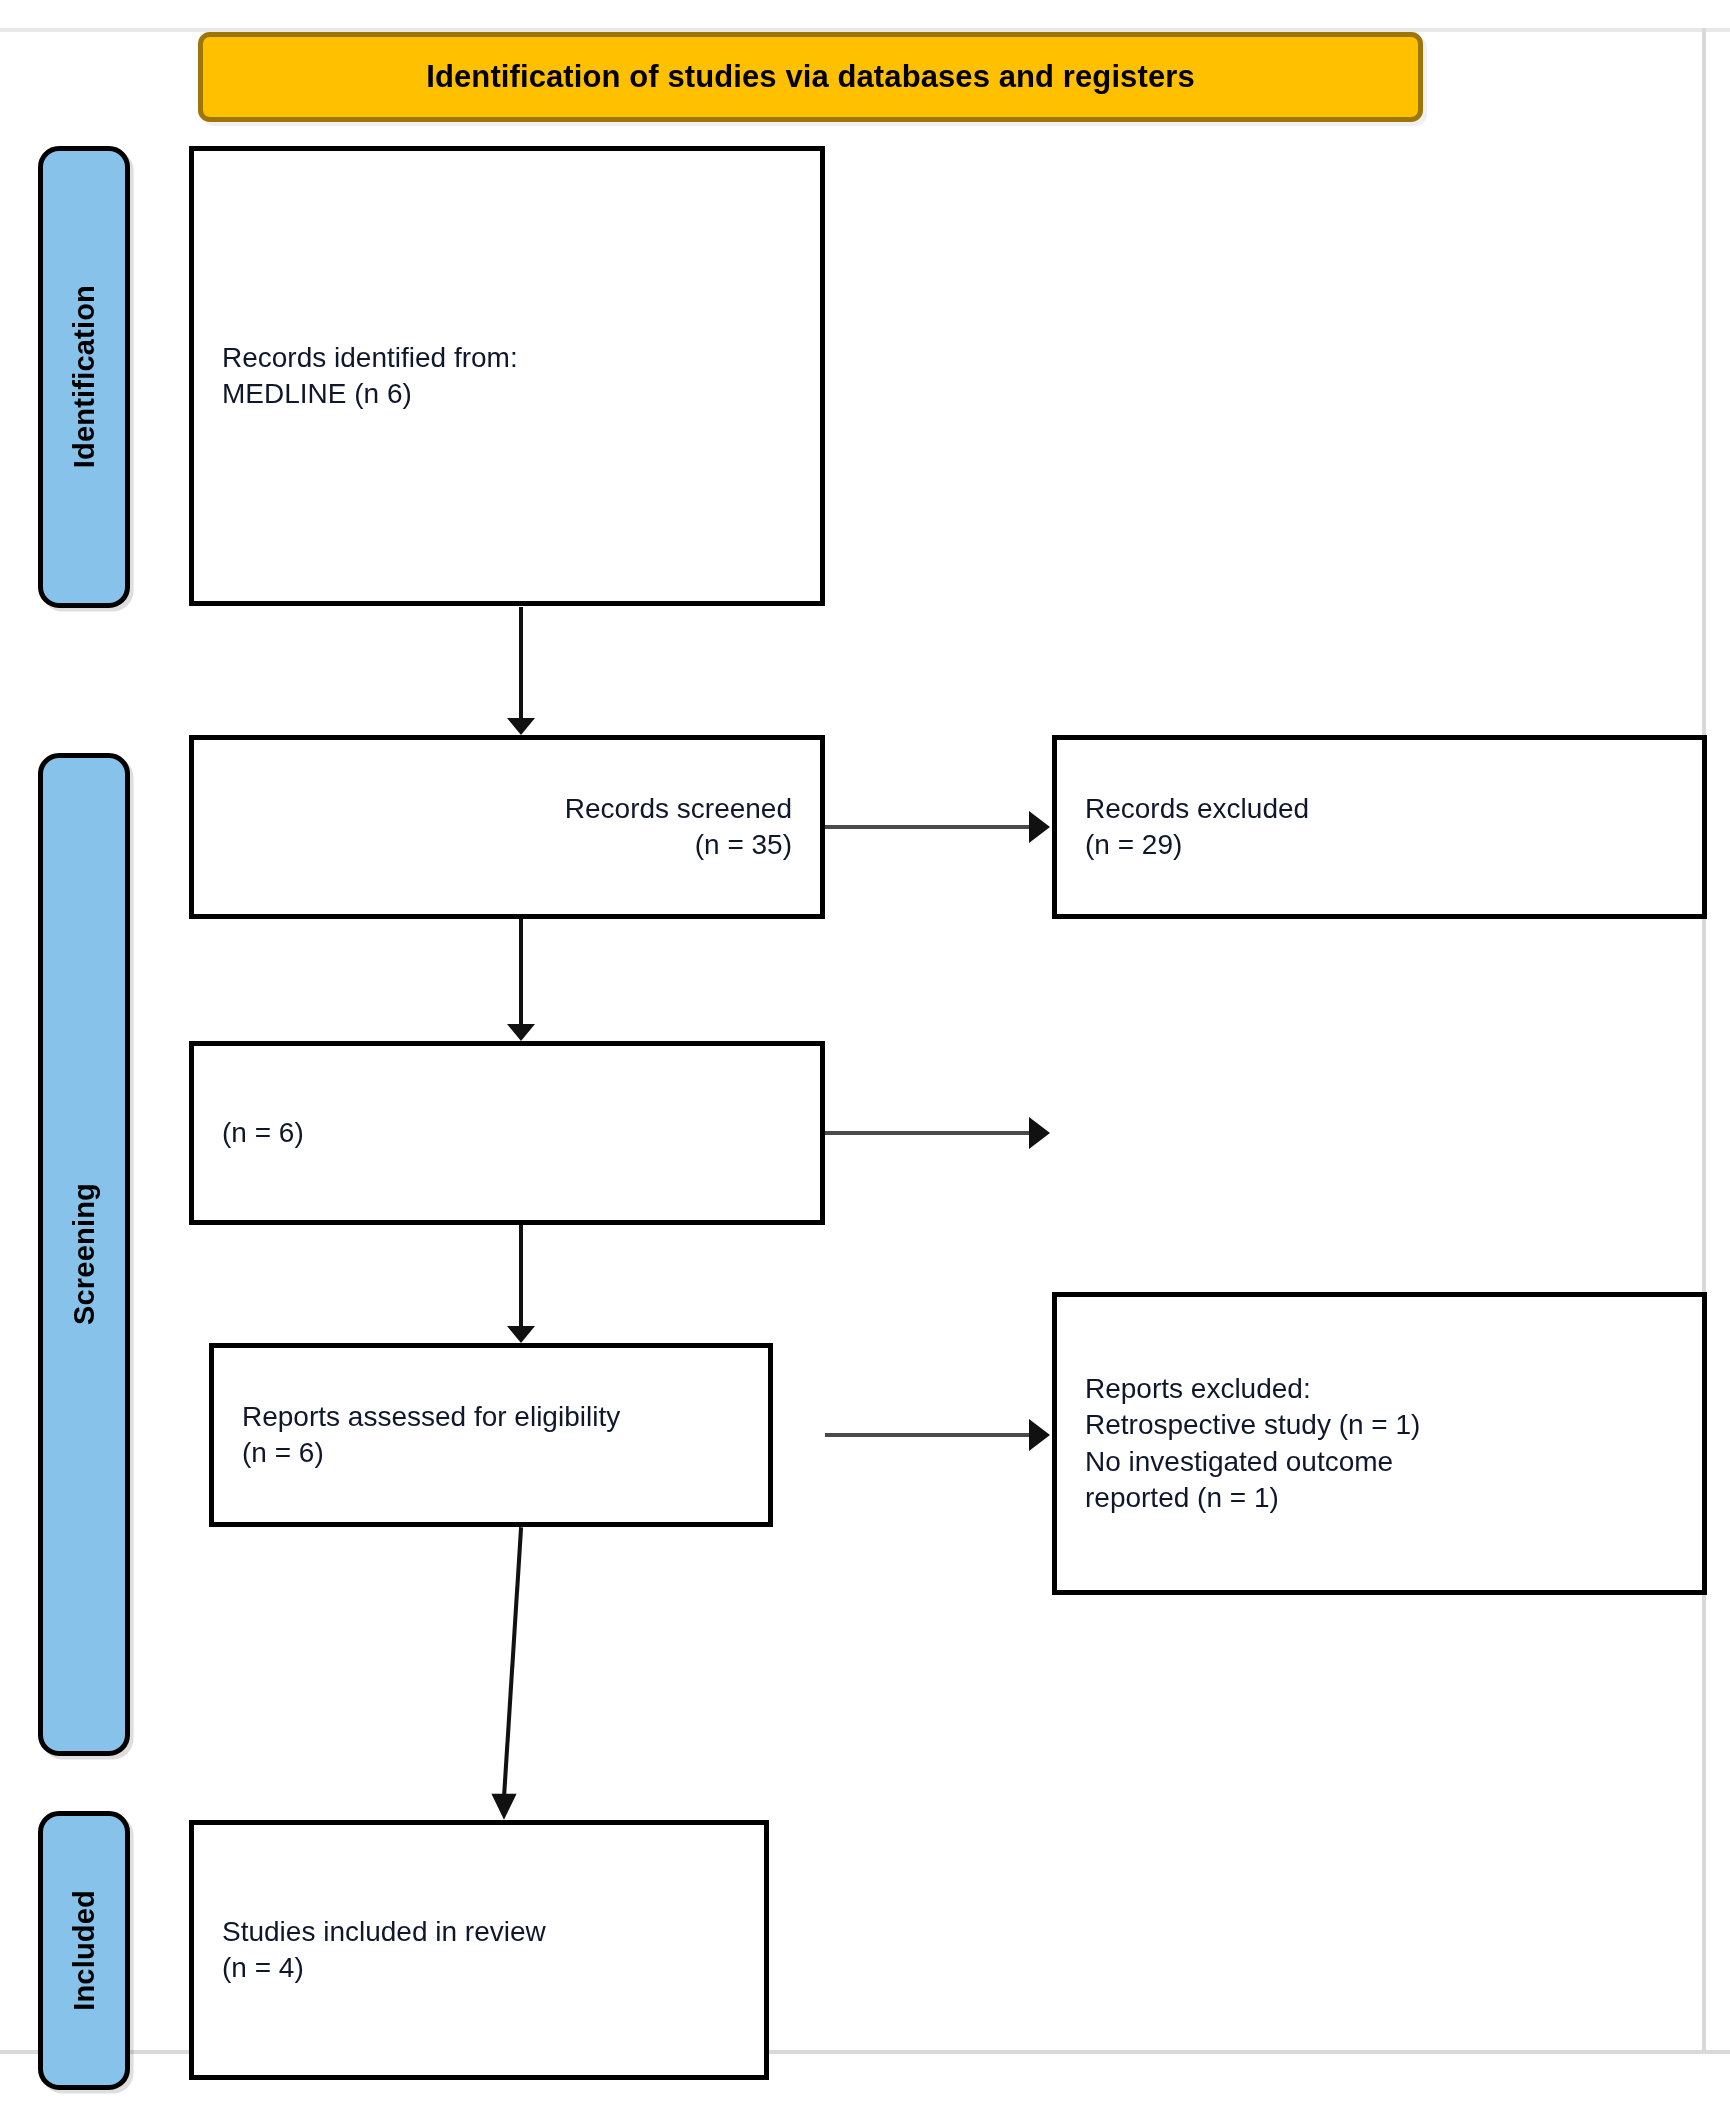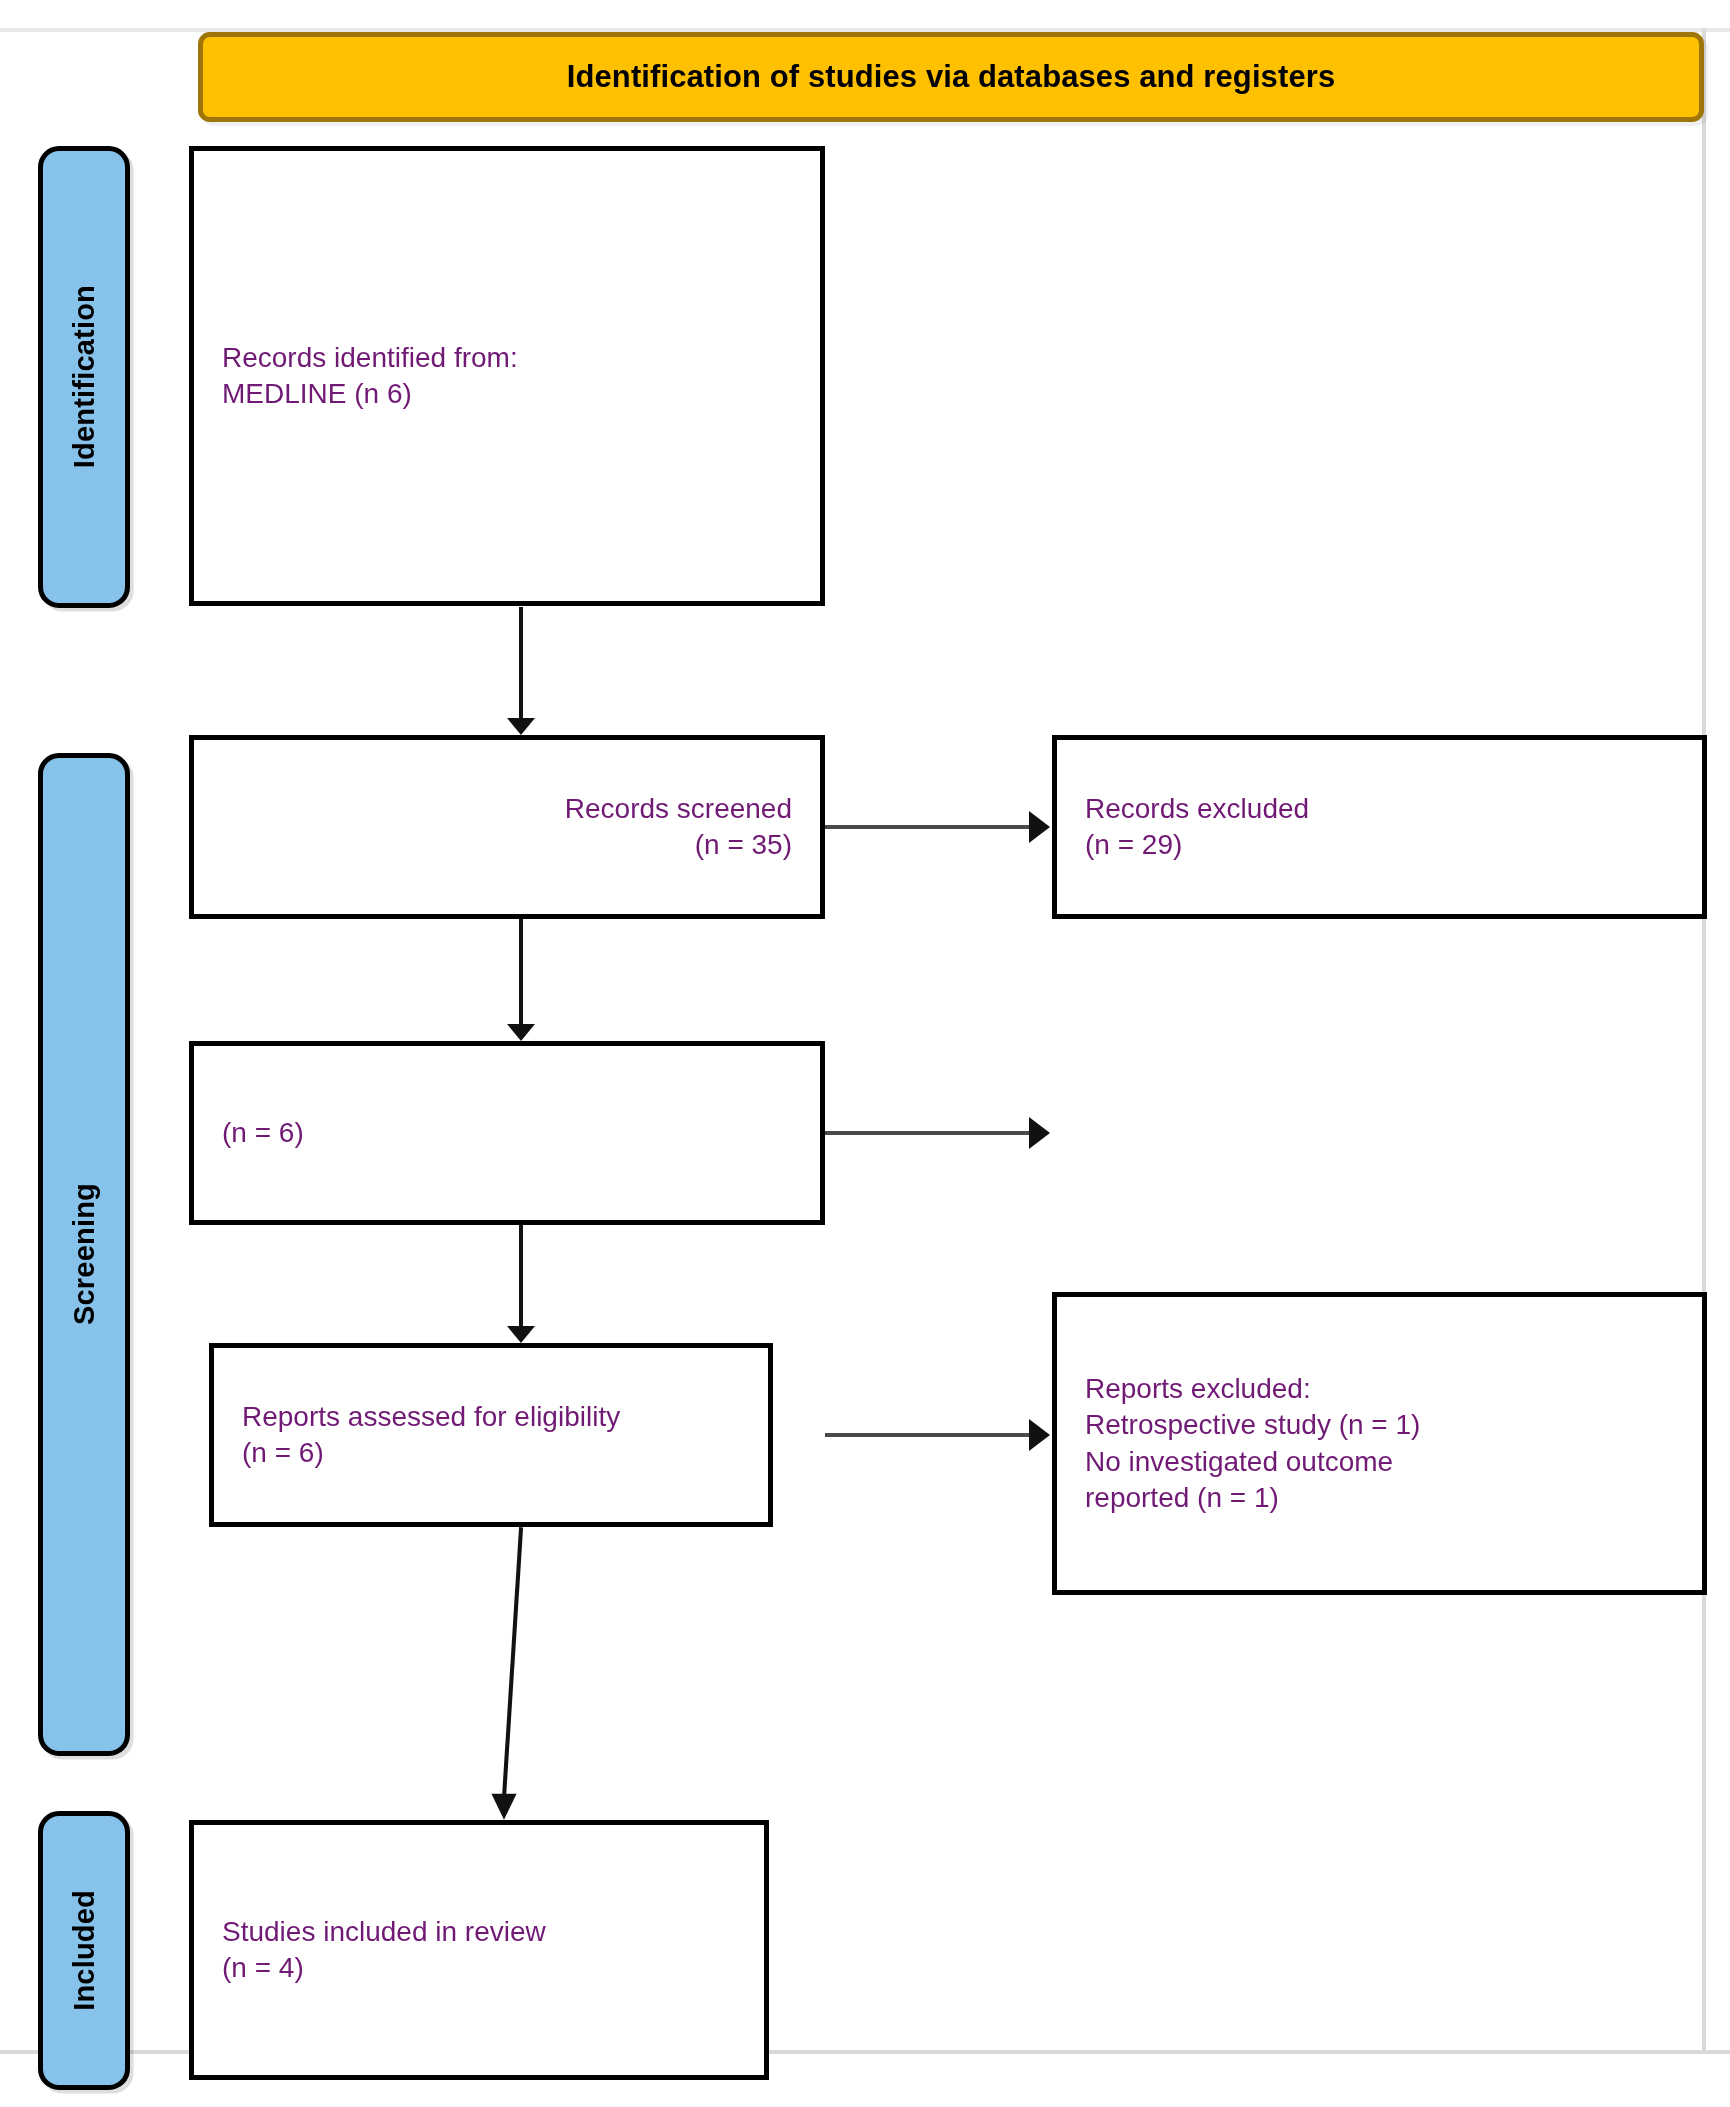--- a/index.html
+++ b/index.html
@@ -39,21 +39,21 @@
     width: 4px;
     height: 2026px;
     background: #d9d9d9;
   }
 
   
   .banner {
     position: absolute;
     left: 198px;
     top: 32px;
-    width: 1506px;
+    width: 1225px;
     height: 90px;
     background: #ffc000;
     border: 5px solid #9e7508;
     border-radius: 11.7px;
     box-sizing: border-box;
     display: flex;
     align-items: center;
     justify-content: center;
     box-shadow: 4px 4px 0 rgba(0,0,0,0.06);
   }
@@ -97,21 +97,21 @@
     border: 5px solid #000000;
     box-sizing: border-box;
     display: flex;
     flex-direction: column;
     justify-content: center;
     padding: 0 28px;
   }
   .box-line {
     font-size: 28px;
     line-height: 1.30;
-    color: #701a75;
+    color: #0f172a;
     white-space: nowrap;
   }
 
   #box-identified     { left: 189px;  top: 146px;  width: 636px; height: 460px; }
   #box-screened       { left: 189px;  top: 735px; width: 636px; height: 184px; text-align: right; }
   #box-rec-excluded   { left: 1052px; top: 735px; width: 655px; height: 184px; }
   #box-sought         { left: 189px;  top: 1041px; width: 636px; height: 184px; }
   #box-not-retrieved  { left: 1052px; top: 1041px; width: 655px; height: 184px; }
   #box-assessed       { left: 189px;  top: 1343px; width: 564px; height: 184px; margin-left: 20px; }
   #box-rep-excluded   { left: 1052px; top: 1292px; width: 655px; height: 303px; }

